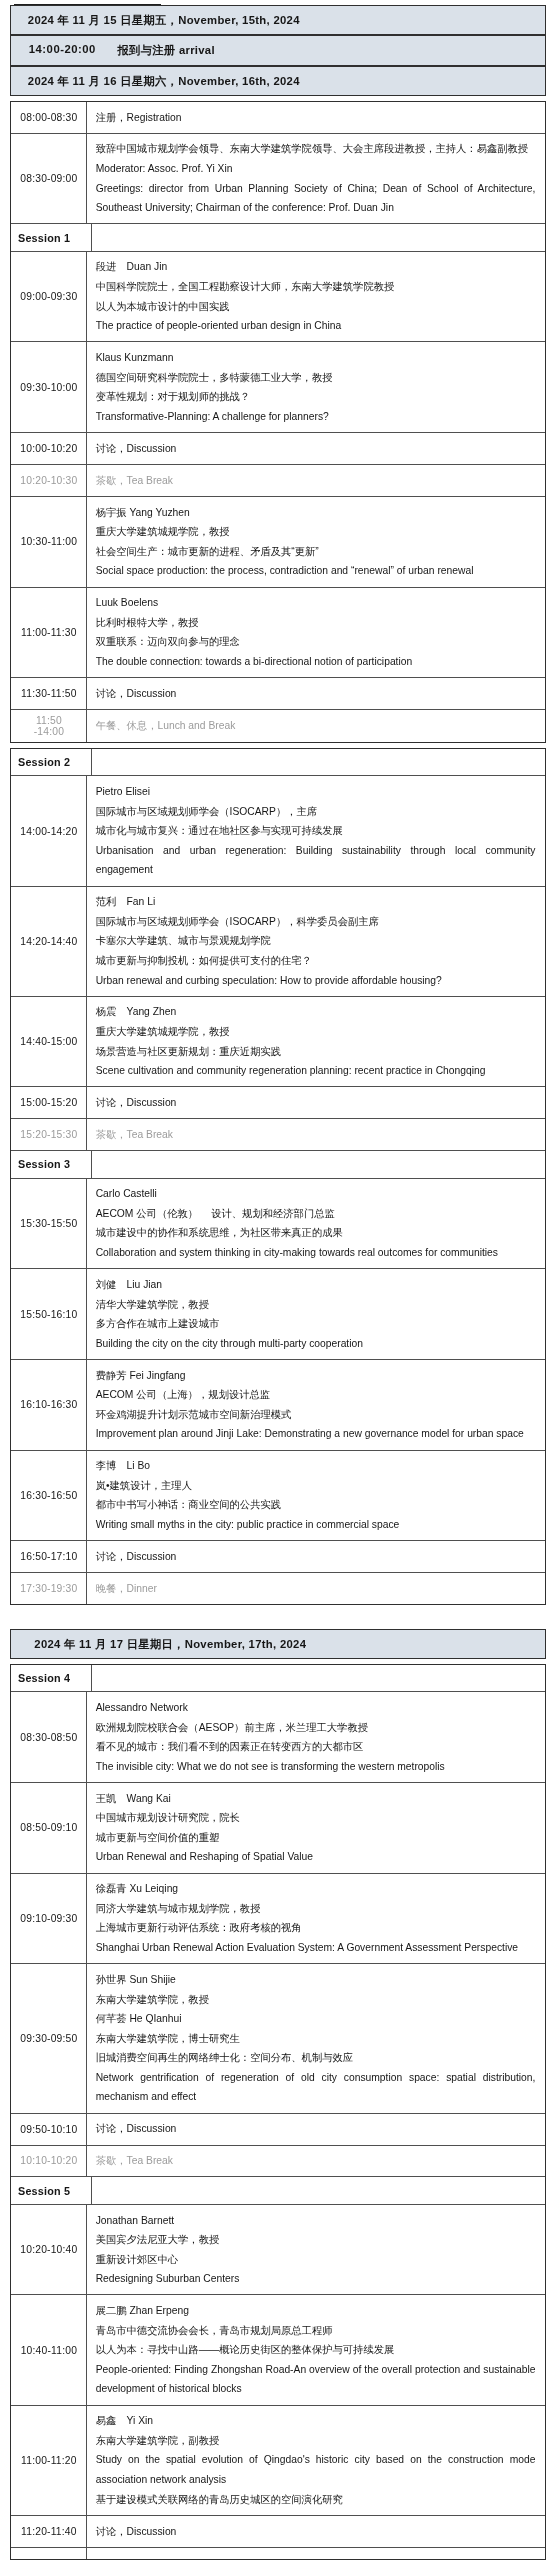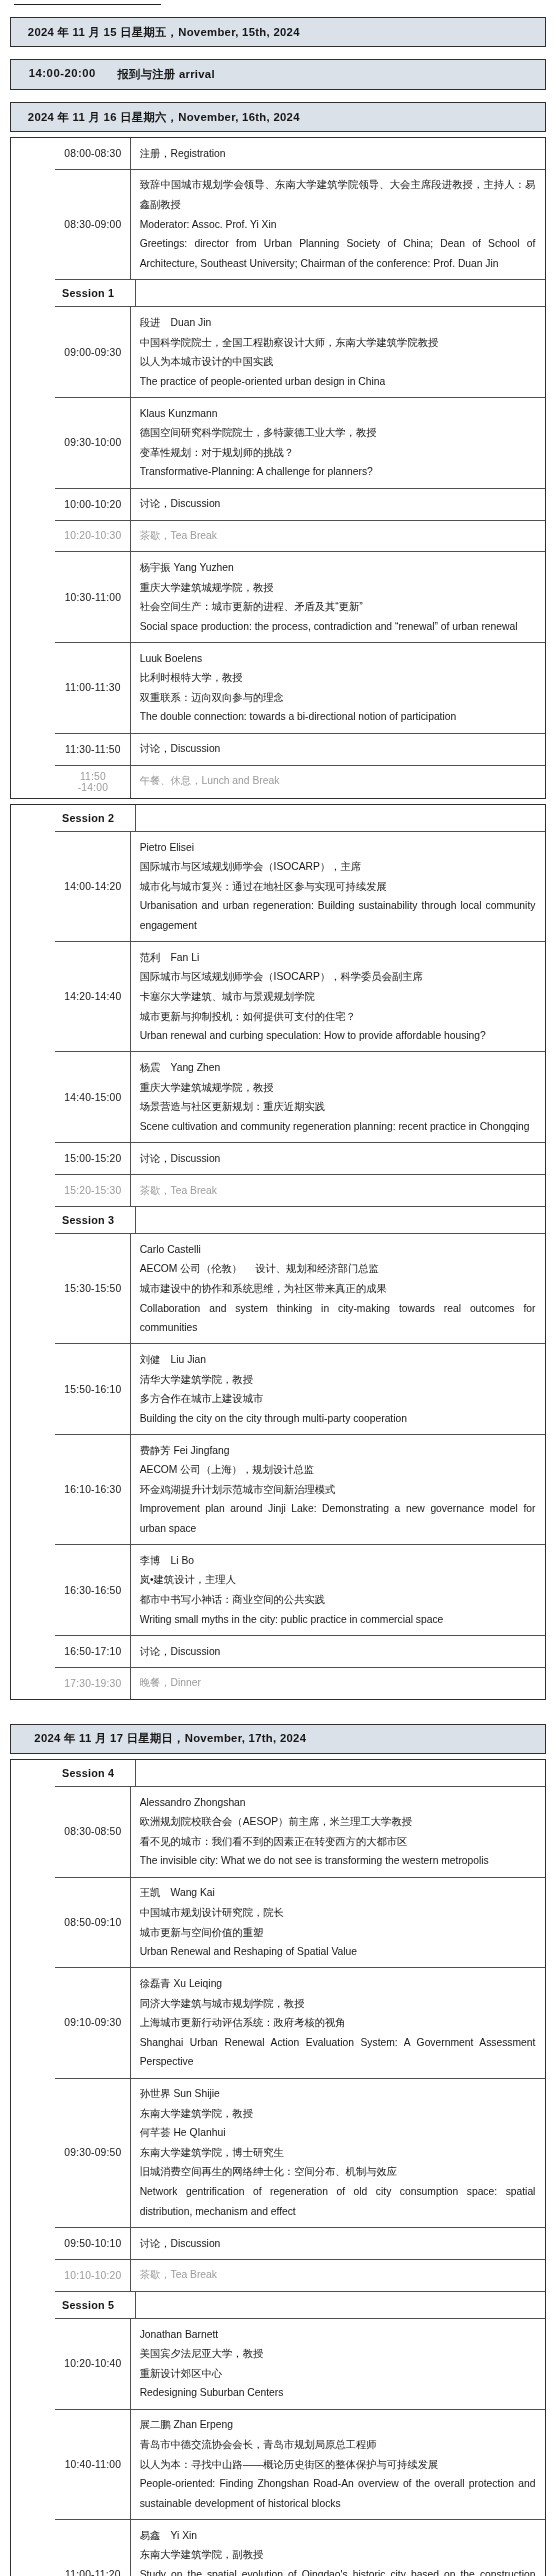--- a/index.html
+++ b/index.html
@@ -15,32 +15,31 @@
     height: 3.1px; width: 147px; margin-left: 4.1px;
     border-bottom: 1.5px solid #1f1f1f;
   }
 
   .band {
     background: #dae1e9;
     border: 1px solid #2f2f2f;
     font-weight: bold;
     font-size: 11.3px;
     padding: 6.7px 16.5px;
-    margin-top: 12px;
+    margin-top: 0;
     letter-spacing: 0.3px;
   }
   .band.big-gap { margin-top: 24px; padding-left: 23px; }
   .banner { display: flex; gap: 21.6px; padding-left: 17.5px; }
   .banner .banner-time { letter-spacing: 0.5px; }
 
   .tbl {
     border: 1px solid #2f2f2f;
     margin-top: 4.6px;
     background: #fff;
-    padding-left: 44px;
   }
   .row { display: flex; border-top: 1px solid #4f4f4f; }
   .row:first-child { border-top: none; }
 
   .tc {
     flex: 0 0 71px; width: 71px;
     border-right: 1px solid #4f4f4f;
     display: flex; flex-direction: column;
     align-items: center; justify-content: center;
     text-align: center;
@@ -313,21 +312,21 @@
           <div class="tc">
             <span class="session-label">Session 4</span>
           </div>
           <div class="cc"></div>
         </div>
         <div class="row normal">
           <div class="tc">
             <span class="time-text">08:30-08:50</span>
           </div>
           <div class="cc">
-            <p class="line">Alessandro Zhongshan</p>
+            <p class="line">Alessandro Network</p>
             <p class="line">欧洲规划院校联合会（AESOP）前主席，米兰理工大学教授</p>
             <p class="line">看不见的城市：我们看不到的因素正在转变西方的大都市区</p>
             <p class="line">The invisible city: What we do not see is transforming the western metropolis</p>
           </div>
         </div>
         <div class="row normal">
           <div class="tc">
             <span class="time-text">08:50-09:10</span>
           </div>
           <div class="cc">

